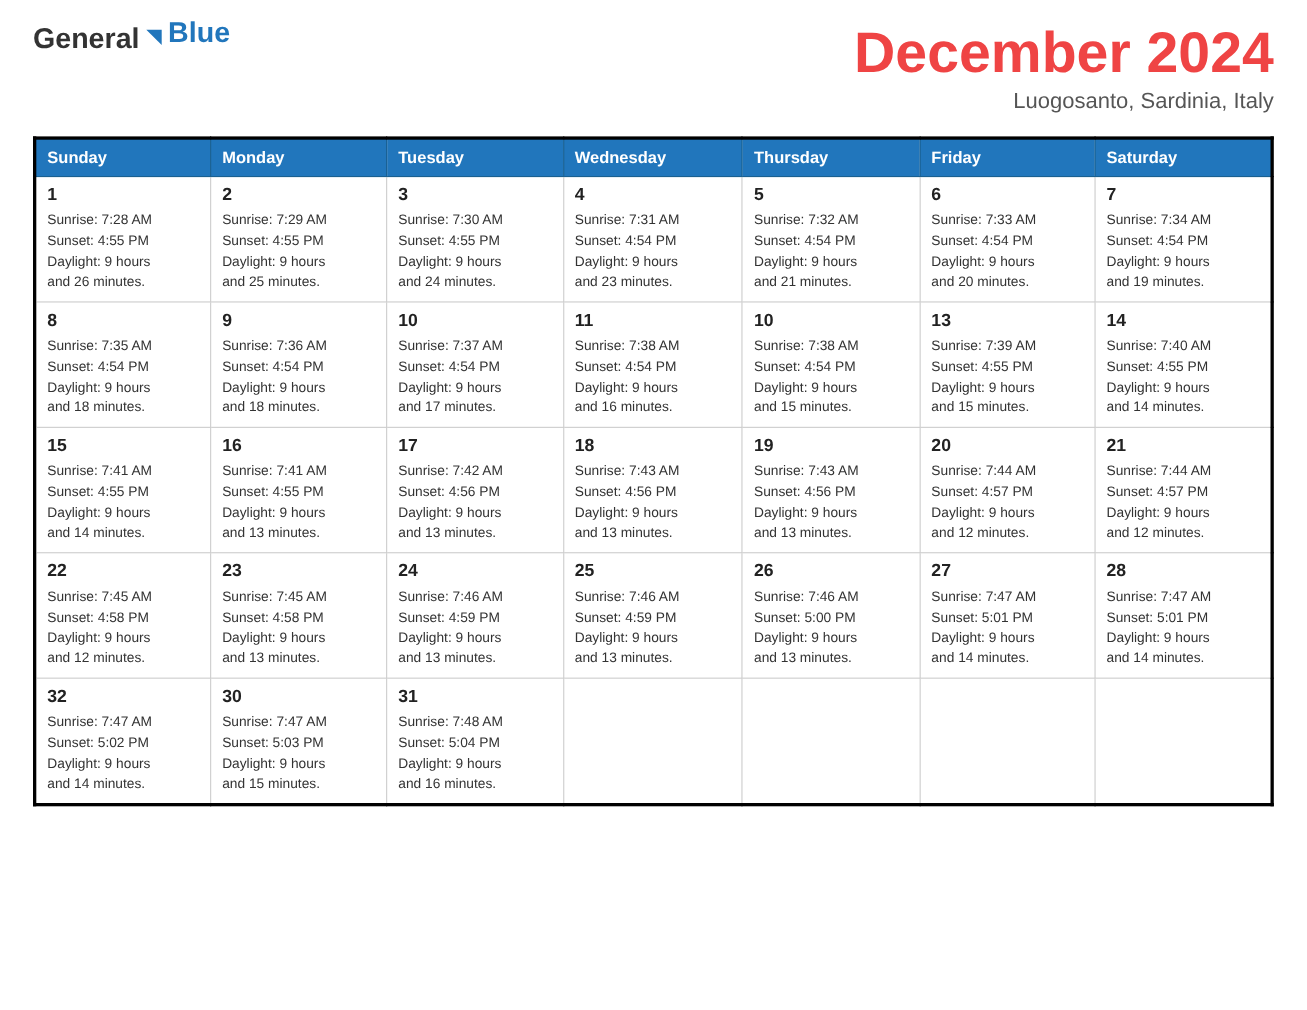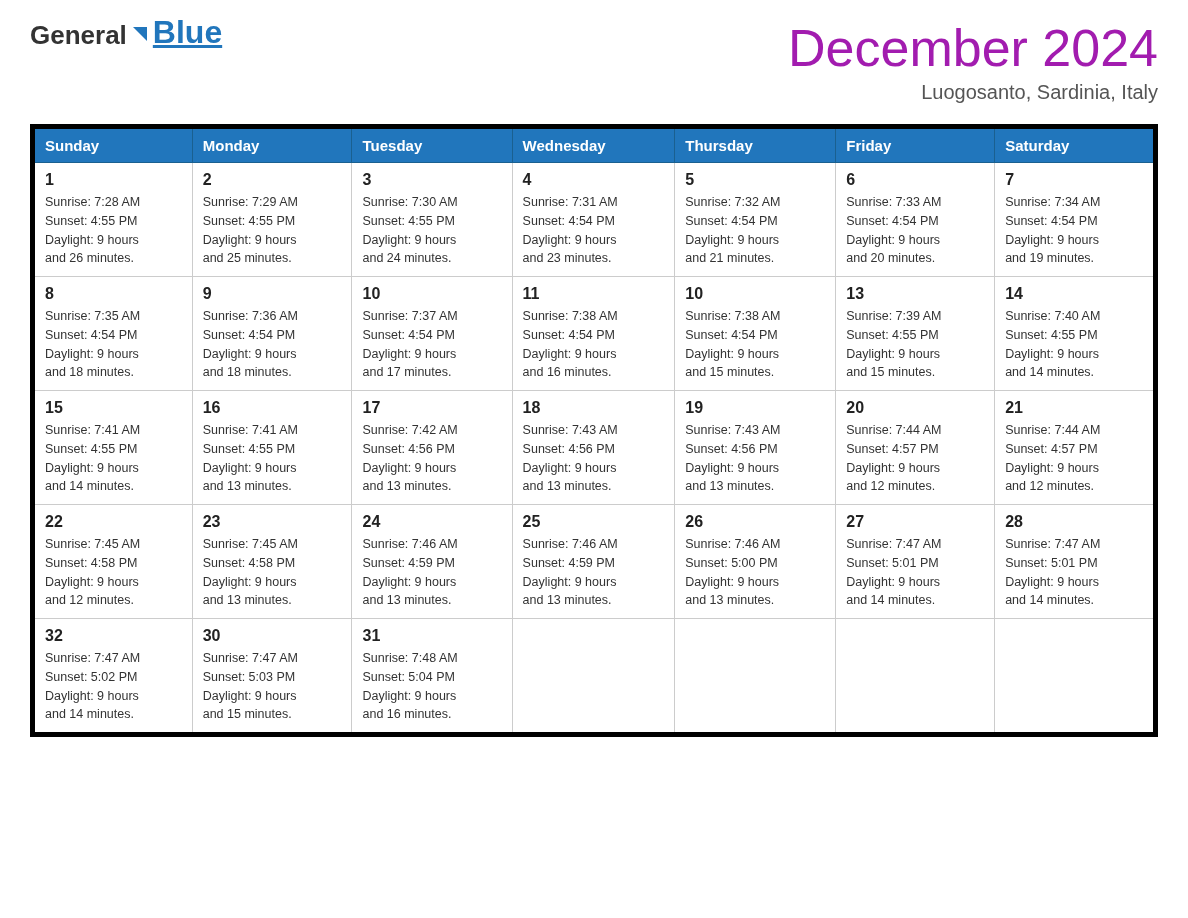--- a/index.html
+++ b/index.html
@@ -20,34 +20,34 @@
     .logo {
       display: flex;
       flex-direction: row;
       align-items: flex-start;
     }
     .title-area {
       text-align: right;
     }
     .month-title {
       font-size: 52px;
-      font-weight: 400;
-      color: #a21caf;
+      font-weight: 700;
+      color: #ef4444;
       line-height: 1.1;
       text-align: center;
     }
     .location {
       font-size: 20px;
       color: #555;
       margin-top: 4px;
     }
     .calendar {
       width: 100%;
       border-collapse: collapse;
-      border: 5px solid #000000;
+      border: 3px solid #000000;
     }
     .calendar th {
       background-color: #2176bc;
       color: #fff;
       font-size: 15px;
       font-weight: 600;
       padding: 8px 10px;
       text-align: left;
       border: 1px solid #1a6090;
     }
@@ -80,21 +80,21 @@
 <body>
 
 <div class="header">
   <div class="logo">
     <div style="display:flex; align-items:center;">
       <span style="font-size:26px; font-weight:bold; color:#333;">General</span>
       <svg width="22" height="22" viewBox="0 0 22 22" style="margin-left:2px; margin-top:-4px;">
         <polygon points="4,4 18,4 18,18" fill="#2176bc"></polygon>
       </svg>
     </div>
-    <div style="font-size:32px; font-weight:bold; color:#2176bc; margin-top:-6px; margin-left:2px;text-decoration:underline;">Blue</div>
+    <div style="font-size:26px; font-weight:bold; color:#2176bc; margin-top:-6px; margin-left:2px;">Blue</div>
   </div>
   <div class="title-area">
     <div class="month-title">December 2024</div>
     <div class="location">Luogosanto, Sardinia, Italy</div>
   </div>
 </div>
 
 <table class="calendar">
   <thead>
     <tr>

